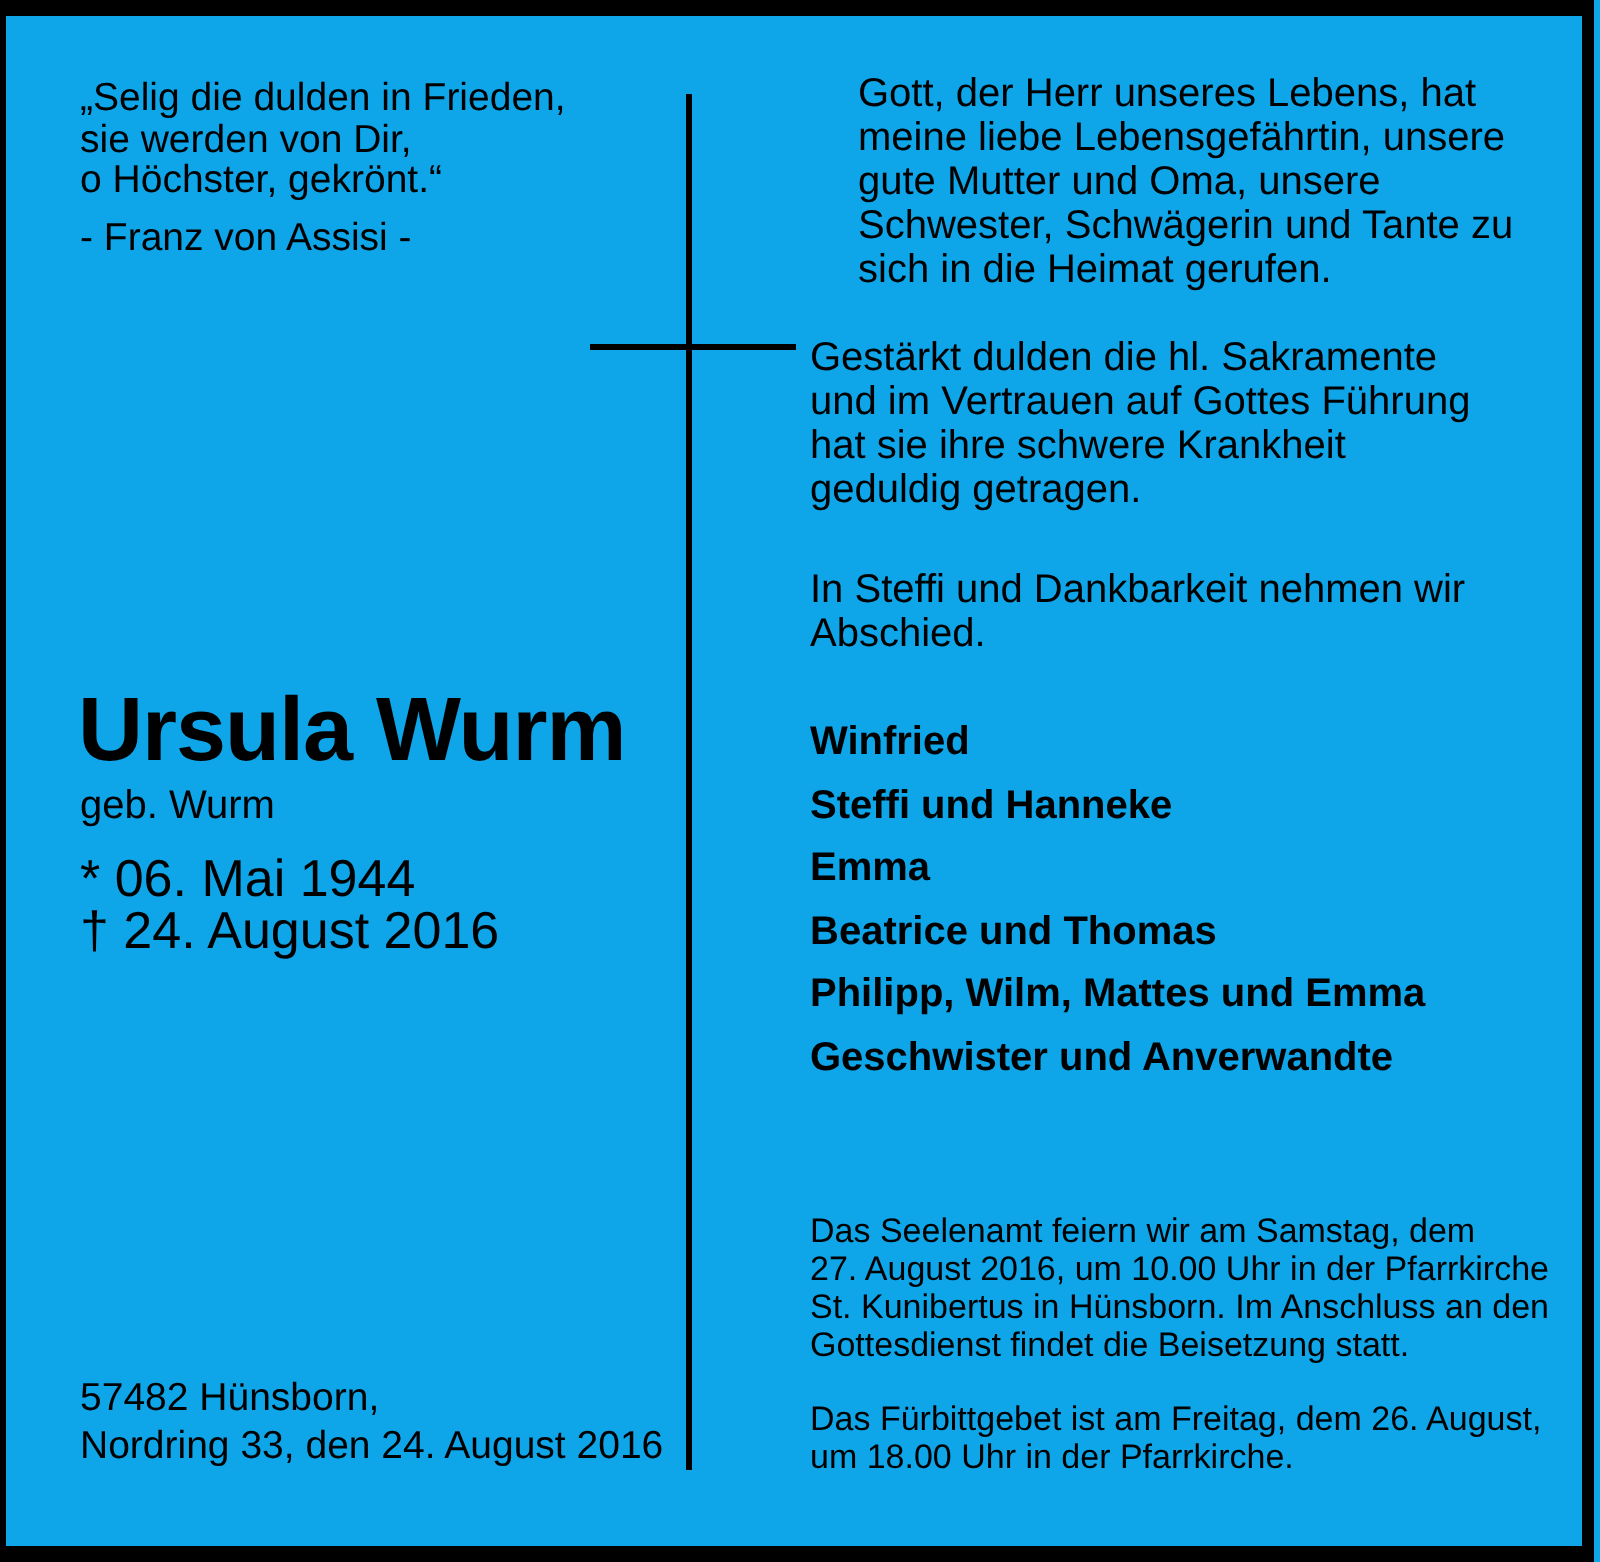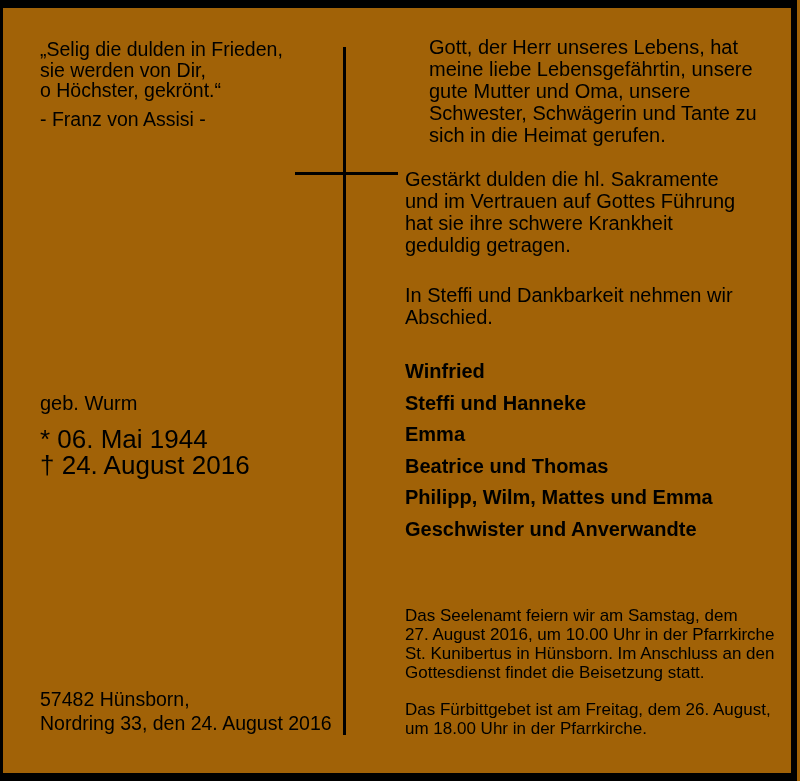--- a/index.html
+++ b/index.html
@@ -4,21 +4,21 @@
 <style>
   html, body {
     margin: 0;
     padding: 0;
     background: #ffffff;
   }
   .page {
     position: relative;
     width: 800px;
     height: 781px;
-    background: #a16207;
+    background: #0ea5e9;
     font-family: "Liberation Sans", "DejaVu Sans", sans-serif;
     color: #000000;
     overflow: hidden;
   }
   
   .frame {
     position: absolute;
     left: 0; top: 0;
     width: 797px; height: 781px;
     box-sizing: border-box;
@@ -99,20 +99,21 @@
     <div class="cross-v"></div>
     <div class="cross-h"></div>
   </div>
 
   <div class="abs quote multiline">„Selig die dulden in Frieden,
 sie werden von Dir,
 o Höchster, gekrönt.“</div>
 
   <div class="abs quote-attribution">- Franz von Assisi -</div>
 
+  <div class="abs deceased-name">Ursula Wurm</div>
 
   <div class="abs maiden-name">geb. Wurm</div>
 
   <div class="abs dates">
     <div>* 06. Mai 1944</div>
     <div>† 24. August 2016</div>
   </div>
 
   <div class="abs address multiline">57482 Hünsborn,
 Nordring 33, den 24. August 2016</div>

